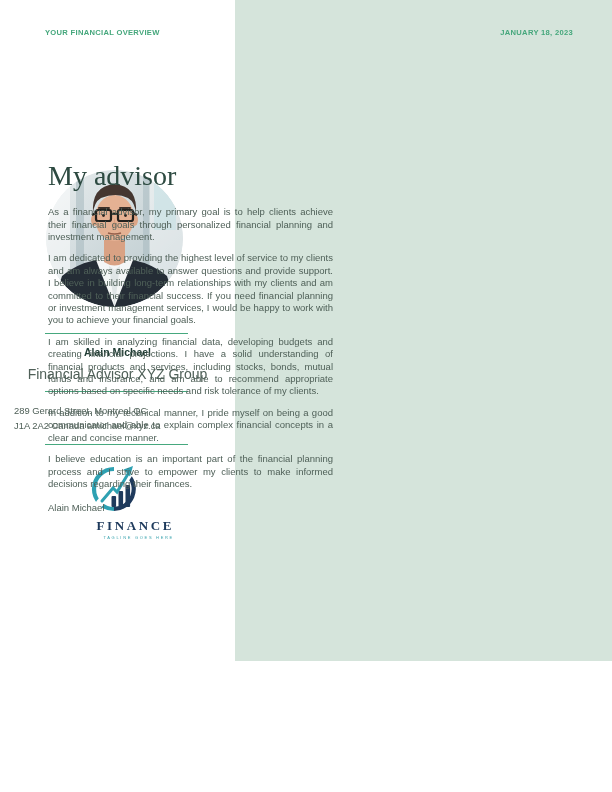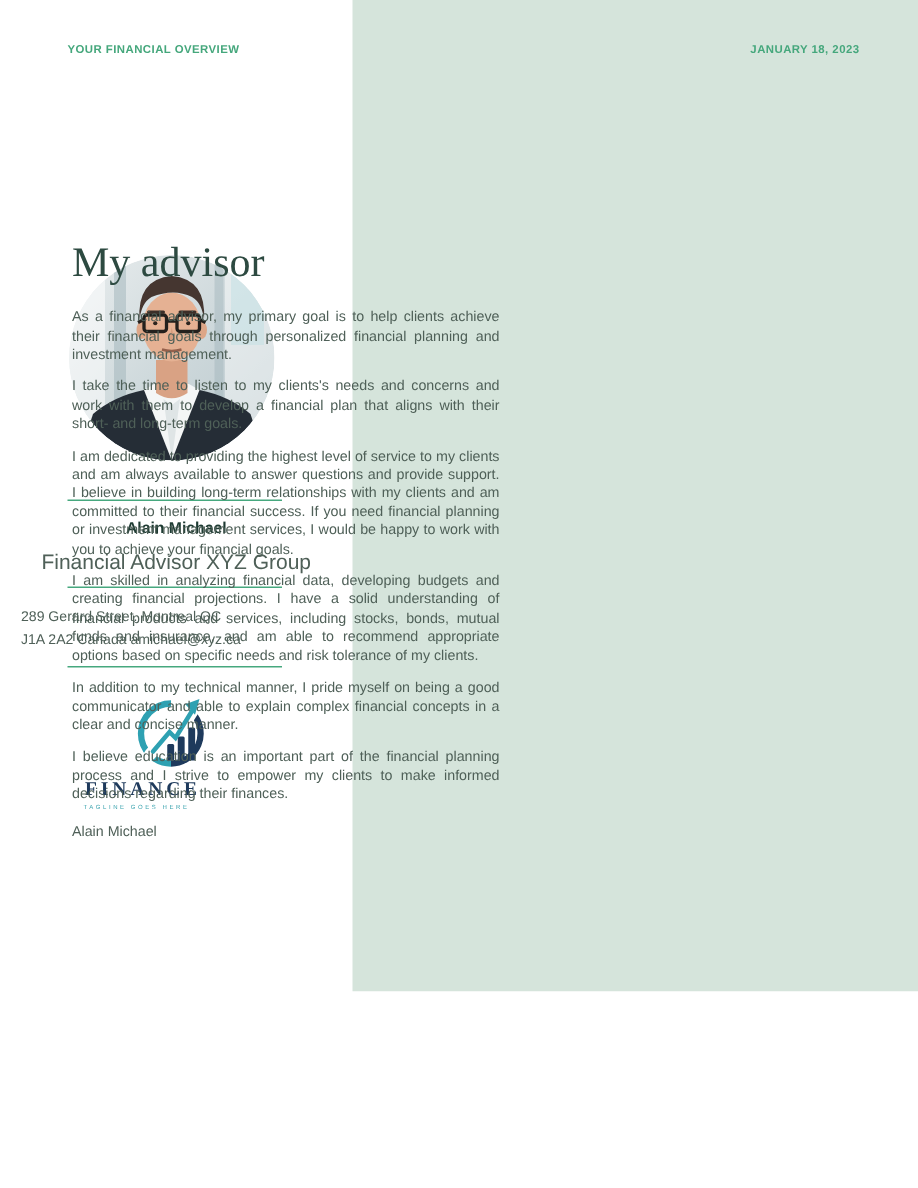--- a/index.html
+++ b/index.html
@@ -103,21 +103,21 @@
     text-align: left;
     font-size: 9.4px;
     line-height: 15px;
     color: #4f6058;
   }
 
   
   .logo-block {
     position: absolute;
     left: 54px; top: 462px; width: 120px;
-    text-align: left;
+    text-align: right;
   }
   .logo-block svg { display: block; margin: 0 auto; }
   .logo-word {
     margin-top: 2px;
     font-family: "Liberation Serif", serif;
     font-weight: bold;
     font-size: 13px;
     letter-spacing: 2.6px;
     color: #1e3a5c;
     text-indent: 2.6px; 
@@ -243,21 +243,20 @@
       <path d="M15 39 L26 26 L30 30 L41 12" fill="none" stroke="#2ea1b2" stroke-width="3" stroke-linecap="round"></path>
       <polygon points="46,4 36.5,7.5 43,14.5" fill="#2ea1b2"></polygon>
     </svg>
     <div class="logo-word">FINANCE</div>
     <div class="logo-tagline">TAGLINE GOES HERE</div>
   </div>
 
   <div class="main">
     <h1>My advisor</h1>
     <p>As a financial advisor, my primary goal is to help clients achieve their financial goals through personalized financial planning and investment management.</p>
-    <p>I take the time to listen to my clients's needs and concerns and work with them to develop a financial plan that aligns with their short- and long-term goals.</p>
     <p>I am dedicated to providing the highest level of service to my clients and am always available to answer questions and provide support. I believe in building long-term relationships with my clients and am committed to their financial success. If you need financial planning or investment management services, I would be happy to work with you to achieve your financial goals.</p>
     <p>I am skilled in analyzing financial data, developing budgets and creating financial projections. I have a solid understanding of financial products and services, including stocks, bonds, mutual funds and insurance, and am able to recommend appropriate options based on specific needs and risk tolerance of my clients.</p>
     <p>In addition to my technical manner, I pride myself on being a good communicator and able to explain complex financial concepts in a clear and concise manner.</p>
     <p>I believe education is an important part of the financial planning process and I strive to empower my clients to make informed decisions regarding their finances.</p>
     <p class="signature">Alain Michael</p>
   </div>
 
   <div class="brand">
     <span>laylah</span><span class="mark">❋</span>
   </div>

